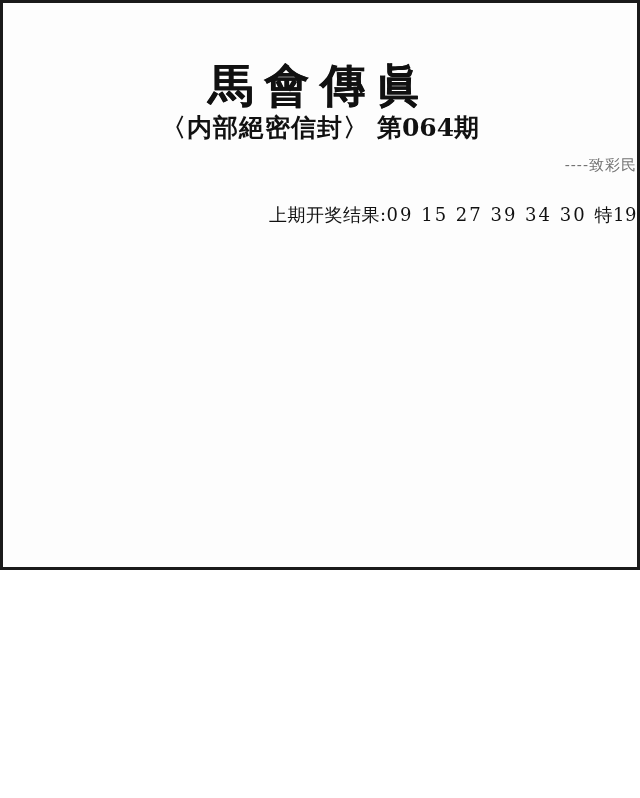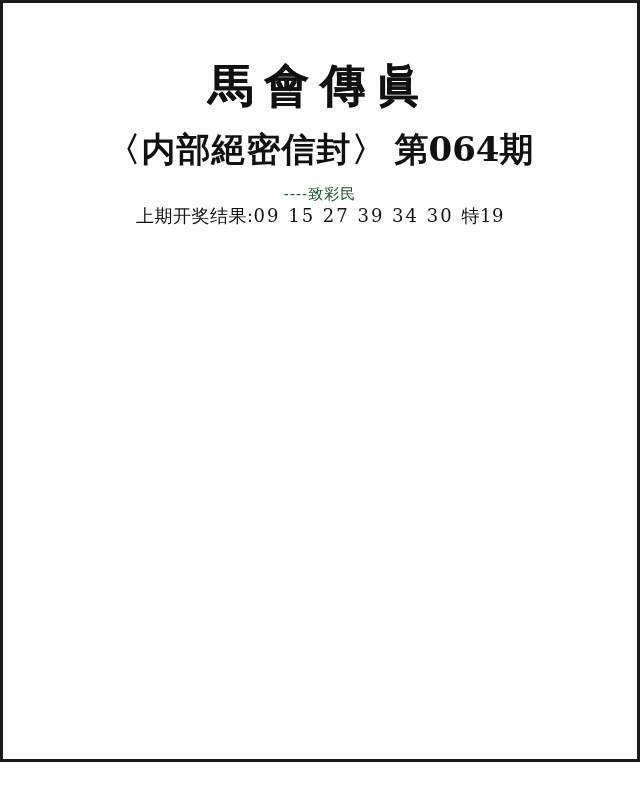--- a/index.html
+++ b/index.html
@@ -10,21 +10,21 @@
   body {
     width: 640px;
     height: 798px;
     font-family: "DejaVu Serif", "Liberation Serif", serif;
     color: #141414;
     overflow: hidden;
   }
   .page {
     position: relative;
     width: 640px;
-    height: 762px;
+    height: 570px;
     background: #fdfdfd;
     box-sizing: border-box;
     border: 3px solid #1a1a1a;
     padding: 0;
   }
   .inner {
     position: absolute;
     left: 0;
     top: 0;
     width: 634px;
@@ -36,36 +36,35 @@
     font-weight: bold;
     letter-spacing: 11px;
     margin-top: 58px;
     line-height: 1.1;
     color: #111;
     text-shadow: 0.6px 0 0 #111;
     font-family: "DejaVu Serif", "Liberation Serif", serif;
   }
   .subtitle {
     text-align: center;
-    font-size: 34px;
+    font-size: 25px;
     font-weight: bold;
-    margin-top: 16px;
     letter-spacing: 1px;
     color: #111;
   }
   .subtitle .issue {
     letter-spacing: 0px;
     margin-left: 8px;
   }
   .dedication {
-    text-align: center;
+    text-align: right;
     font-size: 15px;
     margin-top: 12px;
     letter-spacing: 1px;
-    color: #14532d;
+    color: #737373;
   }
   .body-text {
     margin: 22px 46px 0 46px;
     font-size: 26px;
     line-height: 1.62;
     color: #111;
     letter-spacing: 0.5px;
   }
   .p-indent-1 { text-indent: 0; margin-left: 78px; }
   .p-greet { margin-left: 130px; margin-top: 6px; }
@@ -73,22 +72,23 @@
   .bigline {
     text-align: center;
     font-size: 46px;
     font-weight: bold;
     letter-spacing: 12px;
     margin-top: 34px;
     color: #111;
     text-shadow: 0.6px 0 0 #111;
   }
   .result {
-    text-align: center;
+    text-align: right;
     font-size: 18px;
+    margin-top: 28px;
     color: #111;
     letter-spacing: 0.5px;
   }
   .result .nums { letter-spacing: 2px; }
   .result .special { margin-left: 8px; }
 </style>
 </head>
 <body>
 
 <div class="page">

